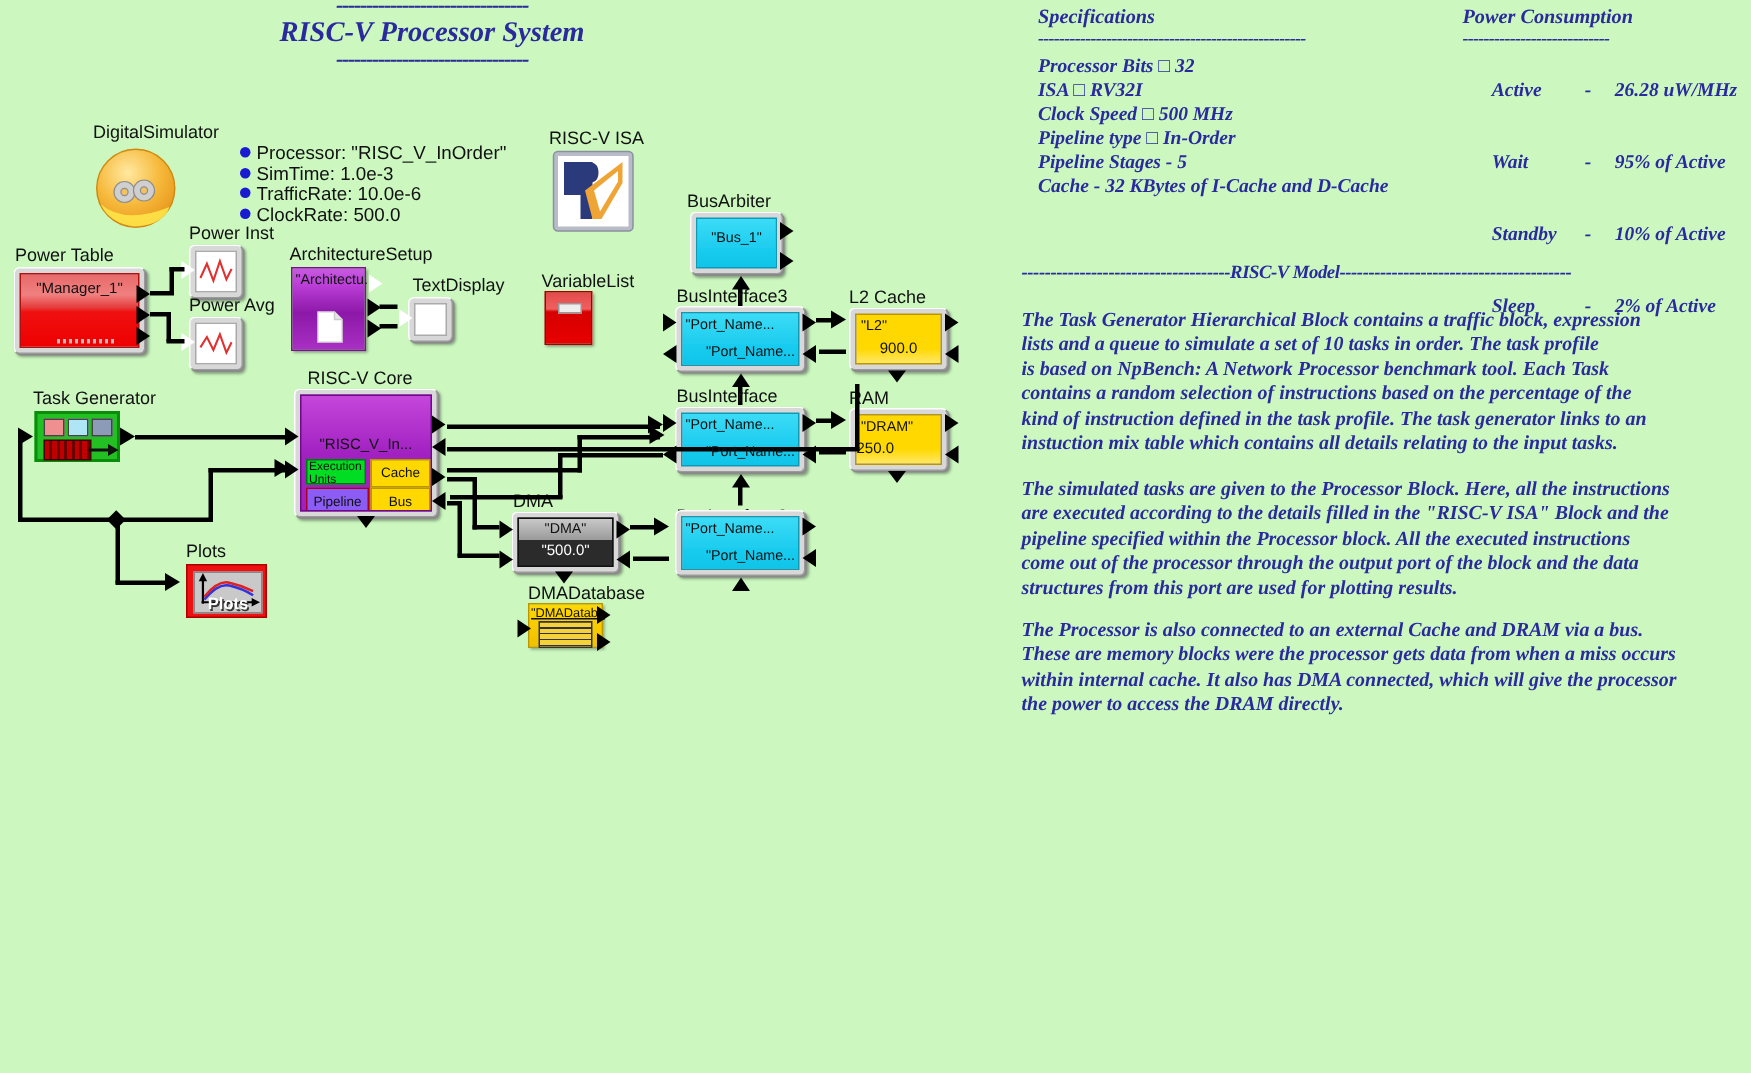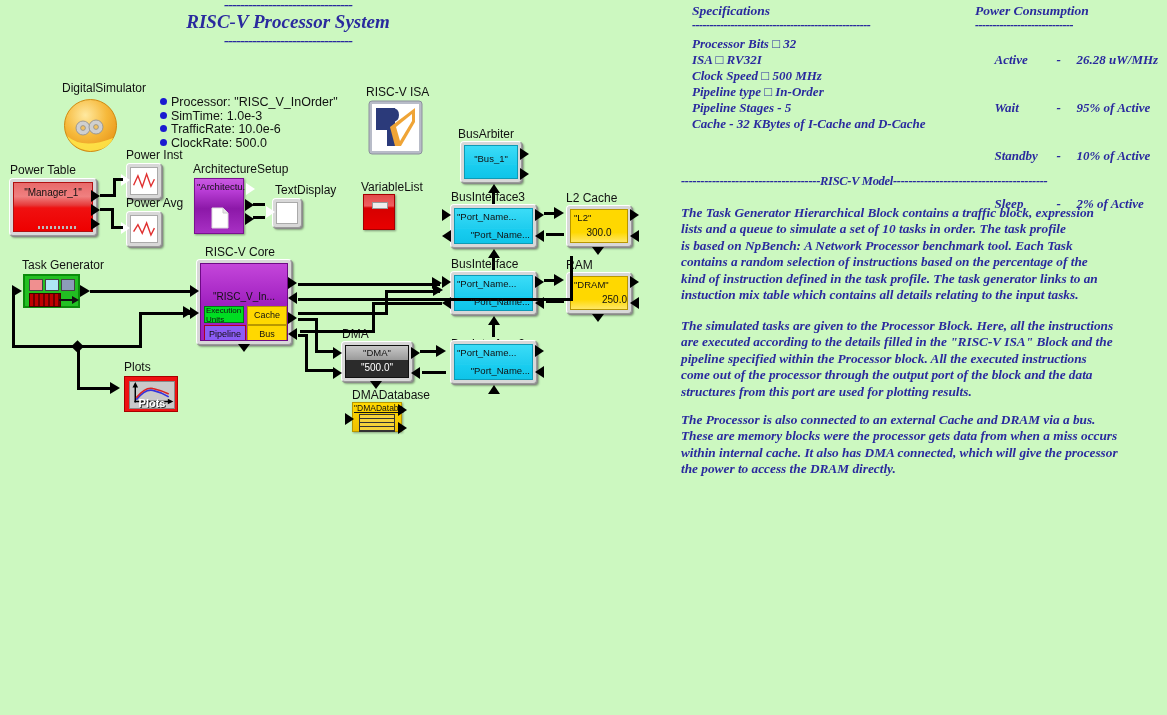--- a/index.html
+++ b/index.html
@@ -322,21 +322,21 @@
   <div class="port port-l" style="left:442px; top:230px;"></div>
   <div class="port port-r" style="left:535px; top:209px;"></div>
   <div class="port port-l" style="left:535px; top:230px;"></div>
   <div class="arrowhead ah-u" style="left:488px; top:249px;"></div>
   <div class="wire wv" style="left:492px; top:256px; height:14px;"></div>
 
   <div class="lbl" style="left:566px; top:191px;">L2 Cache</div>
   <div class="blk frame" style="left:566px; top:205px; width:66px; height:42px;">
     <div class="inner yellowbox">
       <div style="position:absolute; left:3px; top:2px; font-size:9.5px; color:#111;">"L2"</div>
-      <div style="position:absolute; bottom:4px; width:100%; text-align:center; font-size:10px; color:#111;">300.0</div>
+      <div style="position:absolute; bottom:4px; width:100%; text-align:center; font-size:10px; color:#111;">900.0</div>
     </div>
   </div>
   <div class="port port-r" style="left:630px; top:209px;"></div>
   <div class="port port-l" style="left:630px; top:230px;"></div>
   <div class="port port-d" style="left:592px; top:247px;"></div>
   <div class="wire wh" style="left:544px; top:212px; width:16px;"></div>
   <div class="arrowhead ah-r" style="left:554px; top:207px;"></div>
   <div class="wire wh" style="left:546px; top:233px; width:18px;"></div>
 
   <div class="lbl" style="left:451px; top:257px;">BusInterface</div>
@@ -352,21 +352,21 @@
   <div class="port port-l" style="left:442px; top:297px;"></div>
   <div class="port port-r" style="left:535px; top:276px;"></div>
   <div class="port port-l" style="left:535px; top:297px;"></div>
   <div class="arrowhead ah-u" style="left:488px; top:316px;"></div>
   <div class="wire wv" style="left:492px; top:323px; height:14px;"></div>
 
   <div class="lbl" style="left:566px; top:258px;">RAM</div>
   <div class="blk frame" style="left:566px; top:272px; width:66px; height:42px;">
     <div class="inner yellowbox">
       <div style="position:absolute; left:3px; top:2px; font-size:9.5px; color:#111;">"DRAM"</div>
-      <div style="position:absolute; bottom:4px; width:100%; text-align:right; font-size:10px; color:#111;margin-top:20px;">250.0</div>
+      <div style="position:absolute; bottom:4px; width:100%; text-align:left; font-size:10px; color:#111;margin-top:20px;">250.0</div>
     </div>
   </div>
   <div class="port port-r" style="left:630px; top:276px;"></div>
   <div class="port port-l" style="left:630px; top:297px;"></div>
   <div class="port port-d" style="left:592px; top:314px;"></div>
   <div class="wire wh" style="left:544px; top:279px; width:16px;"></div>
   <div class="arrowhead ah-r" style="left:554px; top:274px;"></div>
   <div class="wire wh" style="left:546px; top:300px; width:18px;"></div>
 
   <div class="lbl" style="left:451px; top:337px;">BusInterface2</div>

